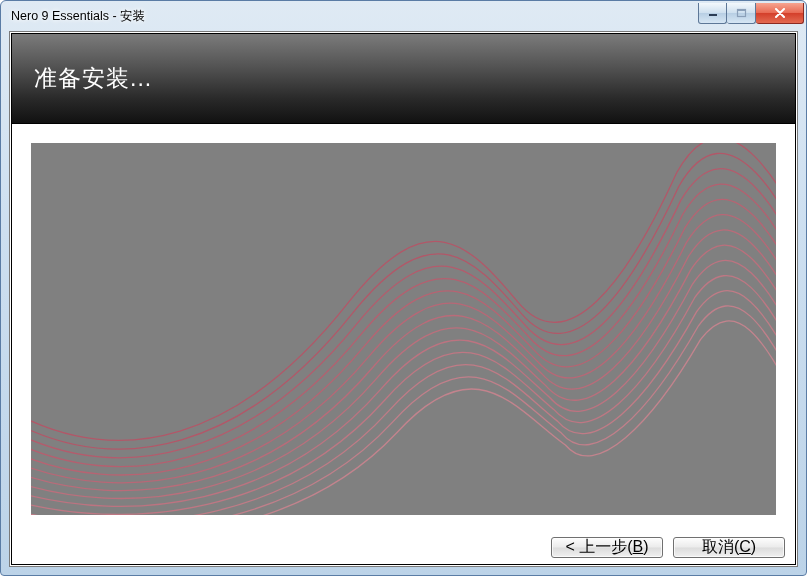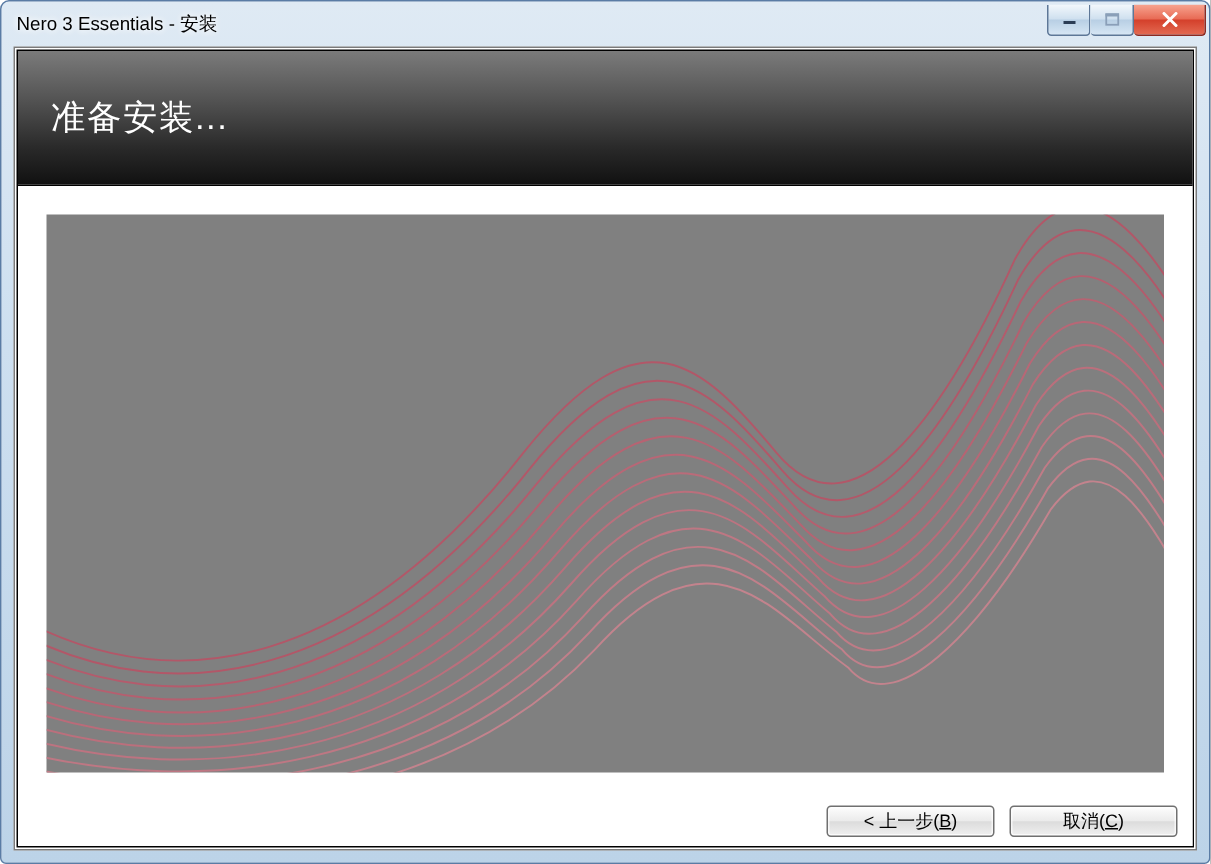--- a/index.html
+++ b/index.html
@@ -74,42 +74,42 @@
     .splash svg { position: absolute; inset: 0; }
 
     .button-row {
       height: 30px;
       display: flex; align-items: center; justify-content: flex-end;
       gap: 10px; padding: 0 10px 4px 10px;
       background: #fff;
     }
     .wiz-btn {
       min-width: 112px; height: 21px;
-      font-size: 12px;
+      font-size: 16px;
       border: 1px solid #707070;
       background: linear-gradient(to bottom, #fdfdfd, #ebebeb 48%, #dcdcdc 52%, #f0f0f0);
       border-radius: 3px;
       display: inline-flex; align-items: center; justify-content: center;
       padding: 0 4px;
       cursor: default;
       box-shadow: inset 0 0 0 1px rgba(255,255,255,.7);
     }
     .wiz-btn.default {
       border-color: #3c7fb1;
       box-shadow: 0 0 0 1px #7fb7dd inset, inset 0 0 0 2px rgba(255,255,255,.6);
     }
     .wiz-btn u { text-decoration: underline; }
   </style>
 </head>
 <body>
 
 <div class="window-chrome">
 
   <div class="titlebar">
-    <span class="title-text">Nero 3 Essentials - 安装</span>
+    <span class="title-text">Nero 9 Essentials - 安装</span>
     <div class="caption-buttons">
       <div class="cap-btn cap-min">
         <svg width="10" height="10" viewBox="0 0 10 10">
             <rect x="1" y="6" width="8" height="2" fill="#2b3d55"></rect>
           </svg>
       </div>
       <div class="cap-btn cap-max">
         <svg width="11" height="10" viewBox="0 0 11 10">
             <rect x="1.5" y="1.5" width="8" height="7" fill="none" stroke="#8a9fb8" stroke-width="1.2"></rect>
             <rect x="1" y="1" width="9" height="2" fill="#8a9fb8"></rect>

